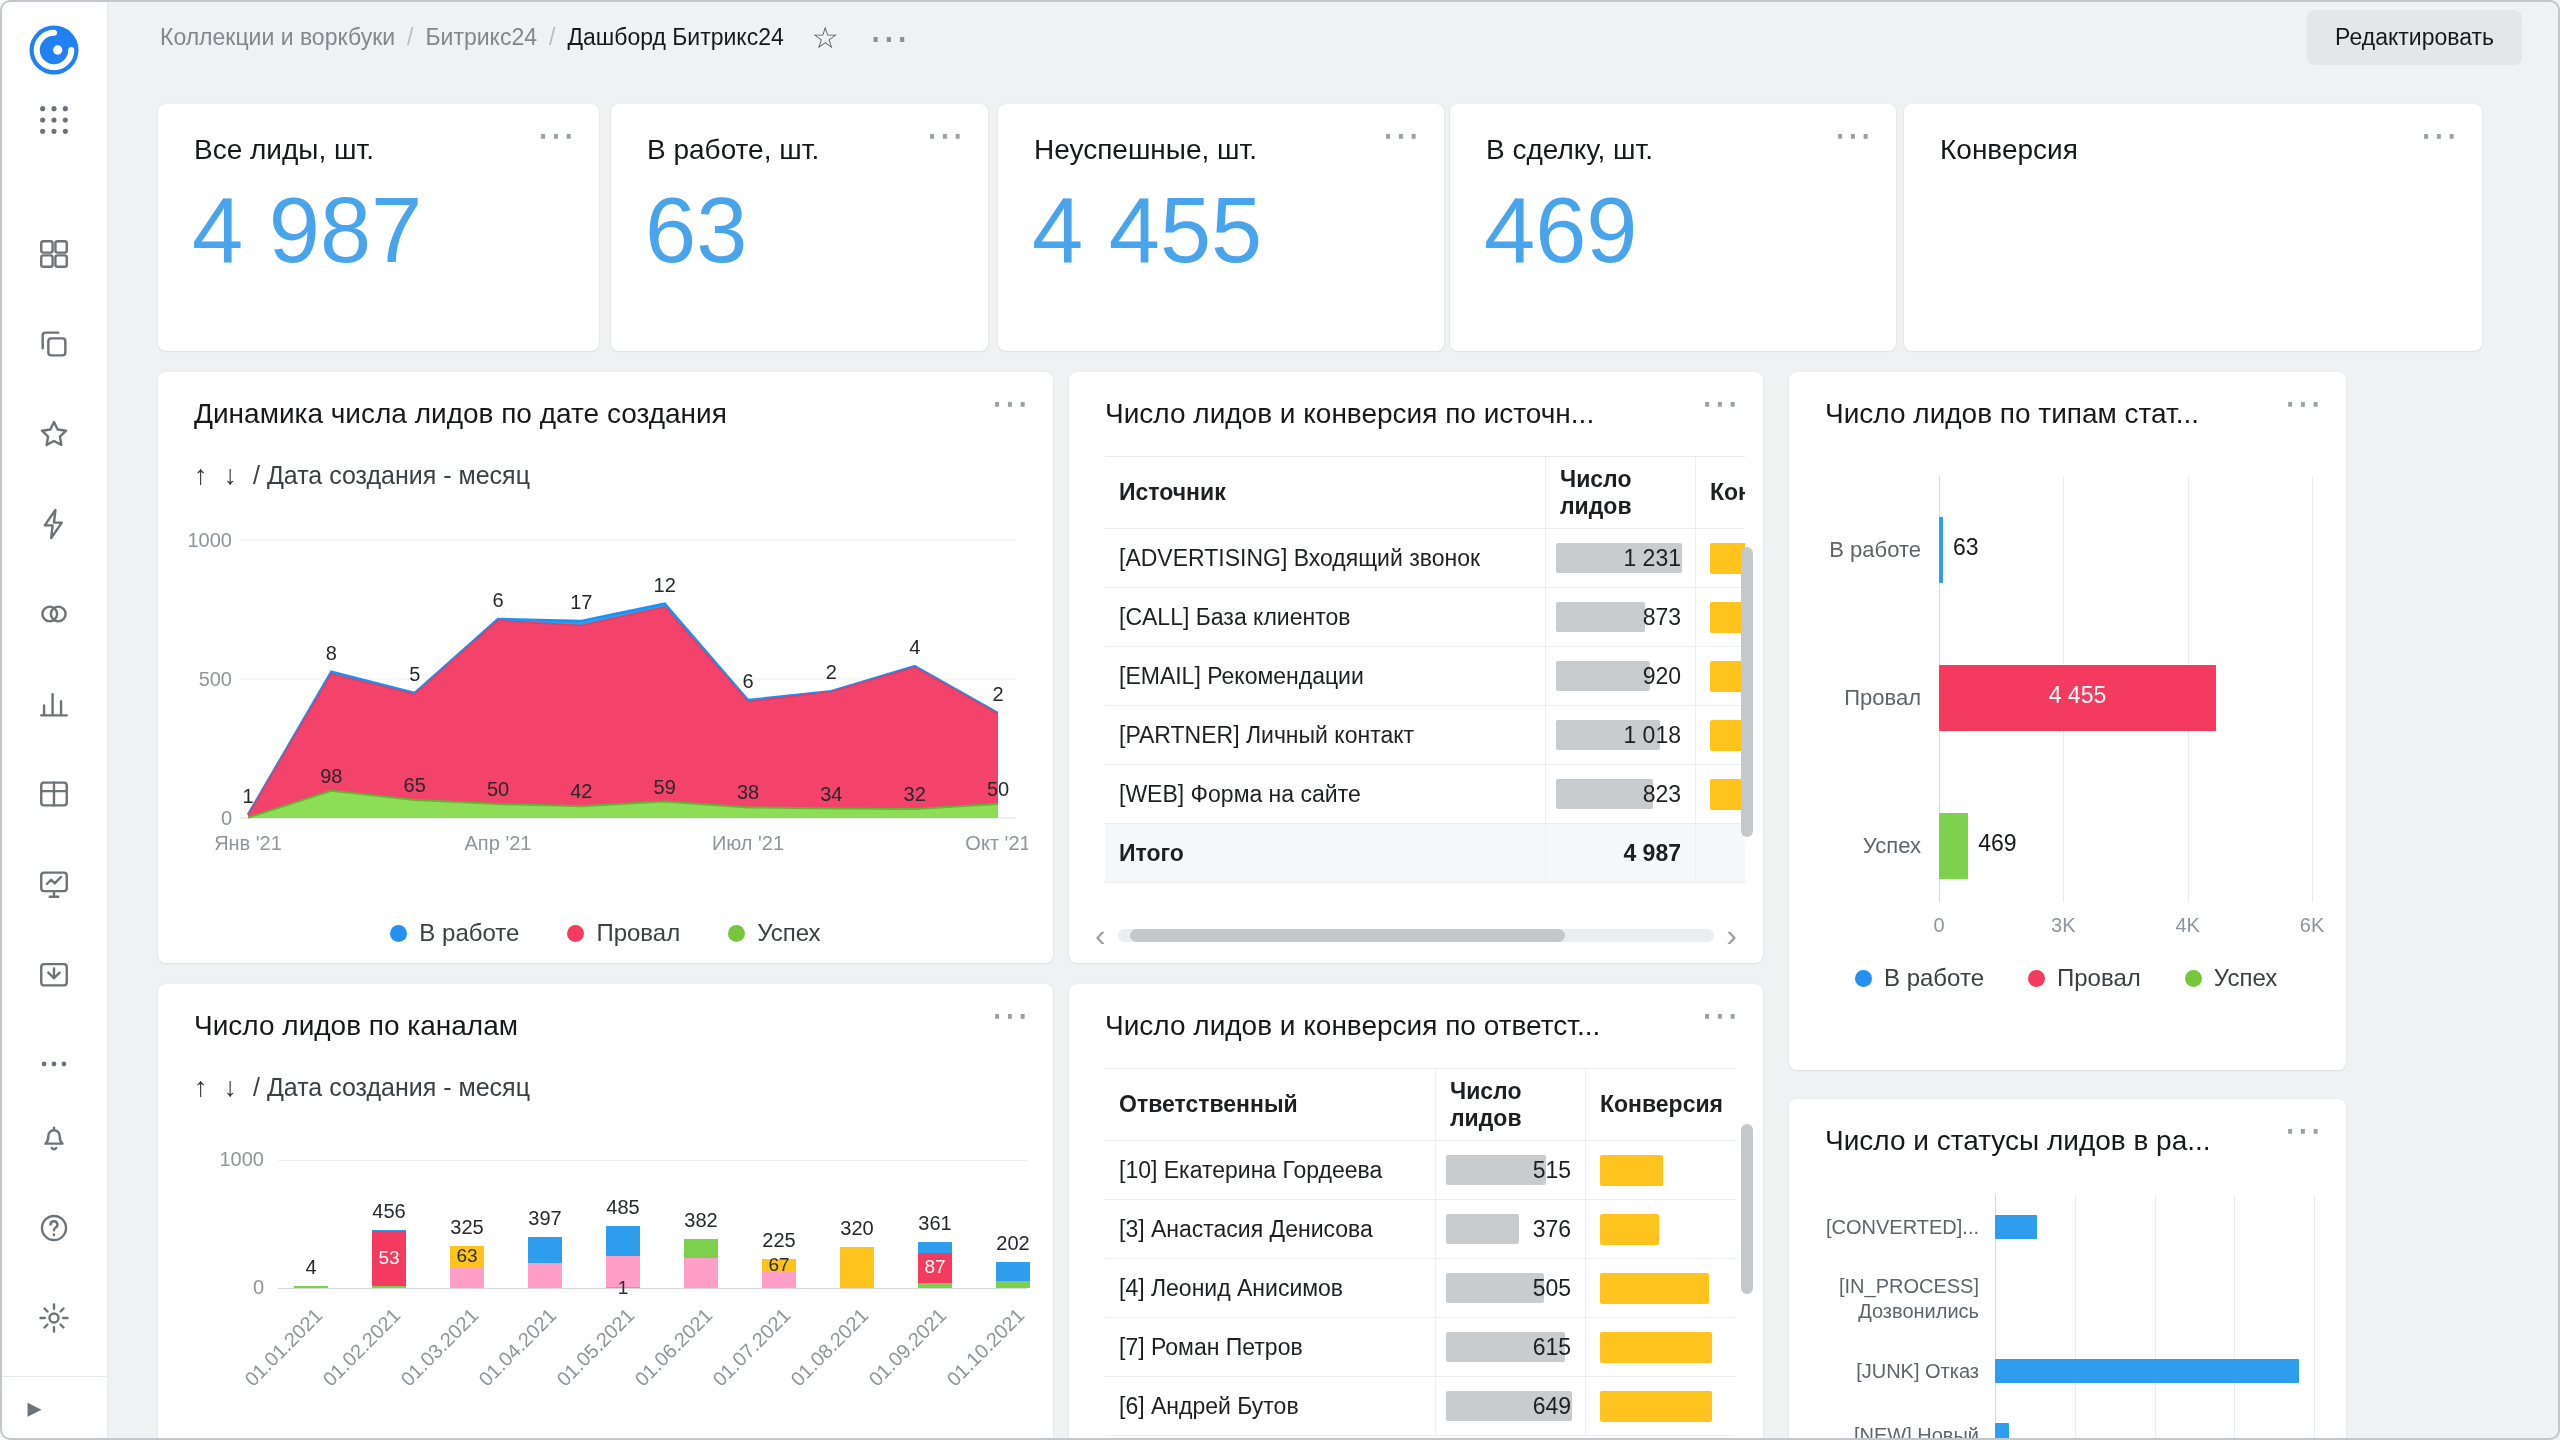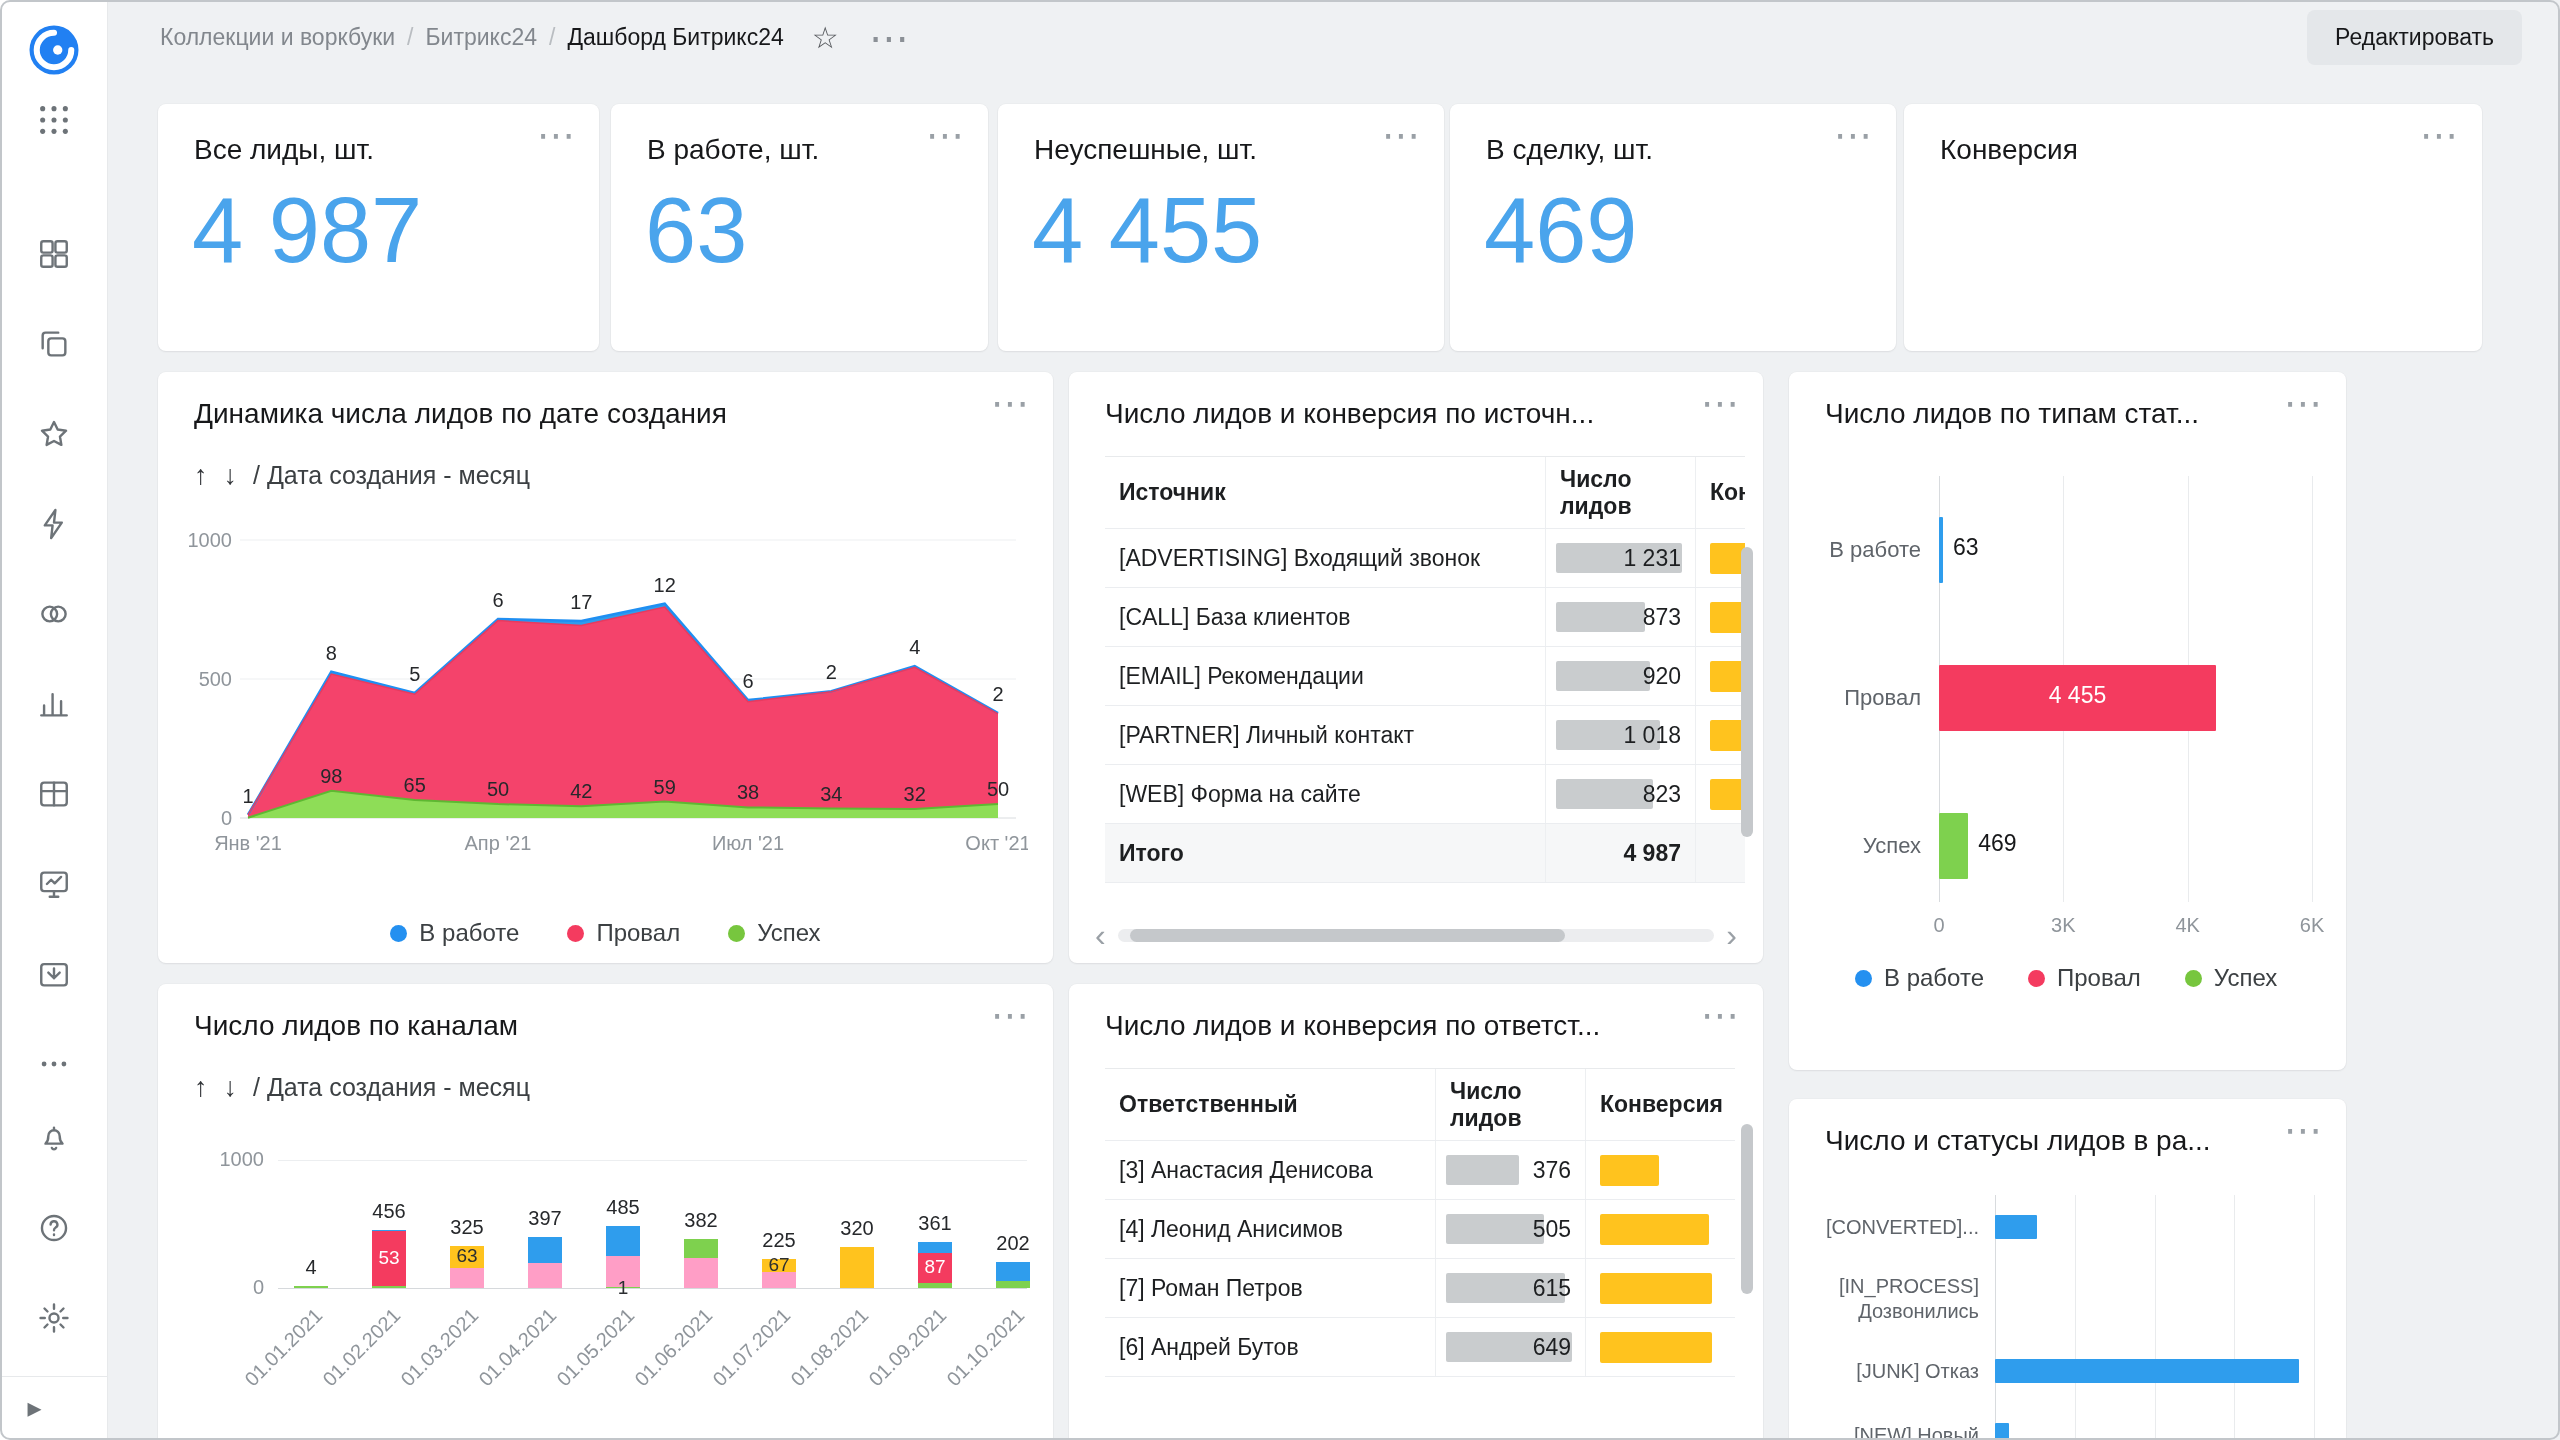--- a/index.html
+++ b/index.html
@@ -551,20 +551,30 @@
       <div class="card-menu">⋯</div>
       <div class="w-title">Число лидов и конверсия по ответст...</div>
       <div class="tbl" id="managers-table">
           <div class="tbl-inner" style="width: 630px;">
             <div class="tr head">
               <div class="cell c1" style="width: 330px;">Ответственный</div>
               <div class="cell c2" style="width: 150px;">Число лидов</div>
               <div class="cell c3" style="width: 150px;">Конверсия</div>
             </div>
             <div class="tr row">
+              <div class="cell c1" style="width: 330px;">[10] Екатерина Гордеева</div>
+              <div class="cell c2 leads-cell" style="width: 150px;">
+                <div class="leads-bar" style="width: 100px;"></div>
+                <span class="leads-val">515</span>
+              </div>
+              <div class="cell c3" style="width: 150px;">
+                <div class="conv-bar" style="width: 63px;"></div>
+              </div>
+            </div>
+            <div class="tr row">
               <div class="cell c1" style="width: 330px;">[3] Анастасия Денисова</div>
               <div class="cell c2 leads-cell" style="width: 150px;">
                 <div class="leads-bar" style="width: 73px;"></div>
                 <span class="leads-val">376</span>
               </div>
               <div class="cell c3" style="width: 150px;">
                 <div class="conv-bar" style="width: 59px;"></div>
               </div>
             </div>
             <div class="tr row">

